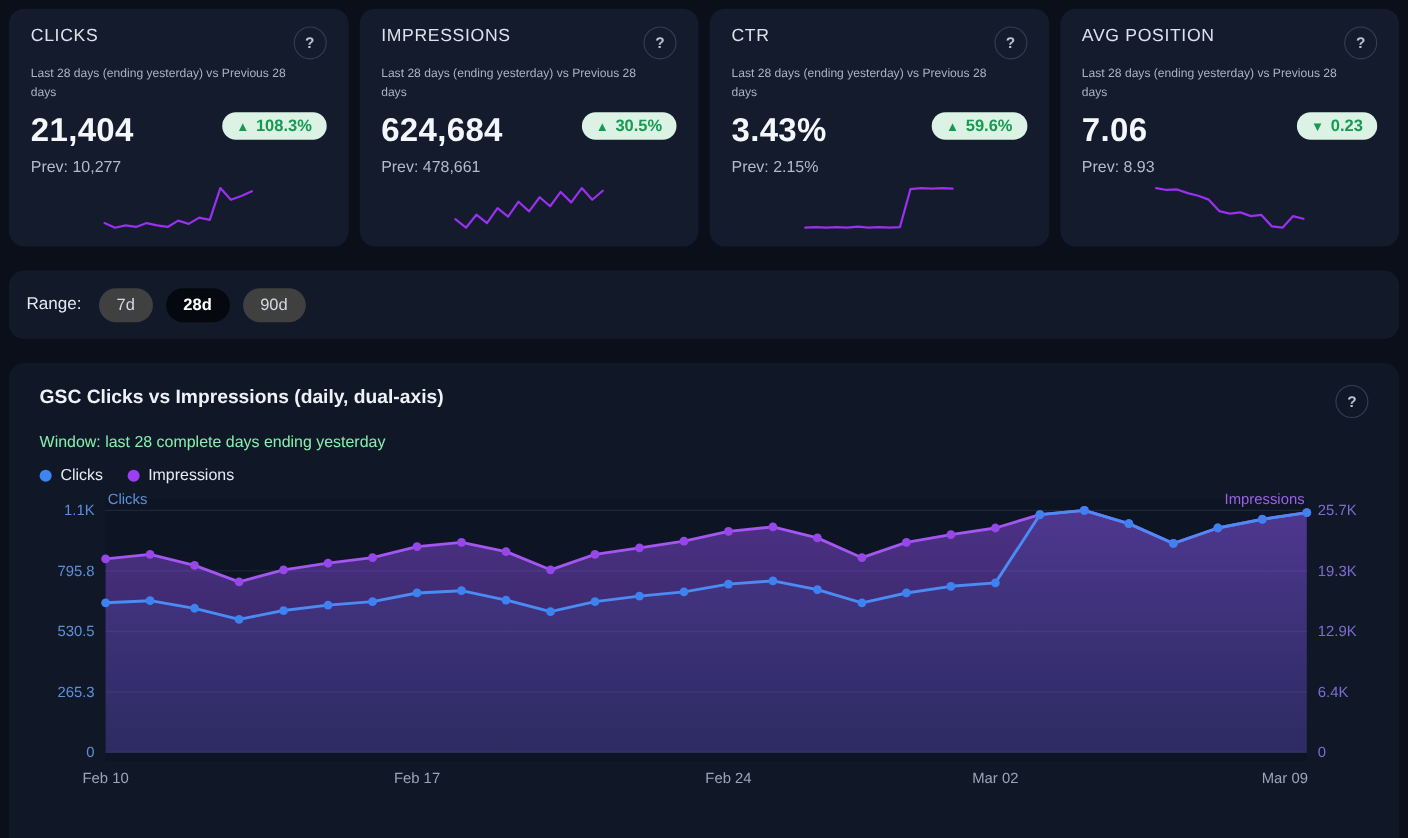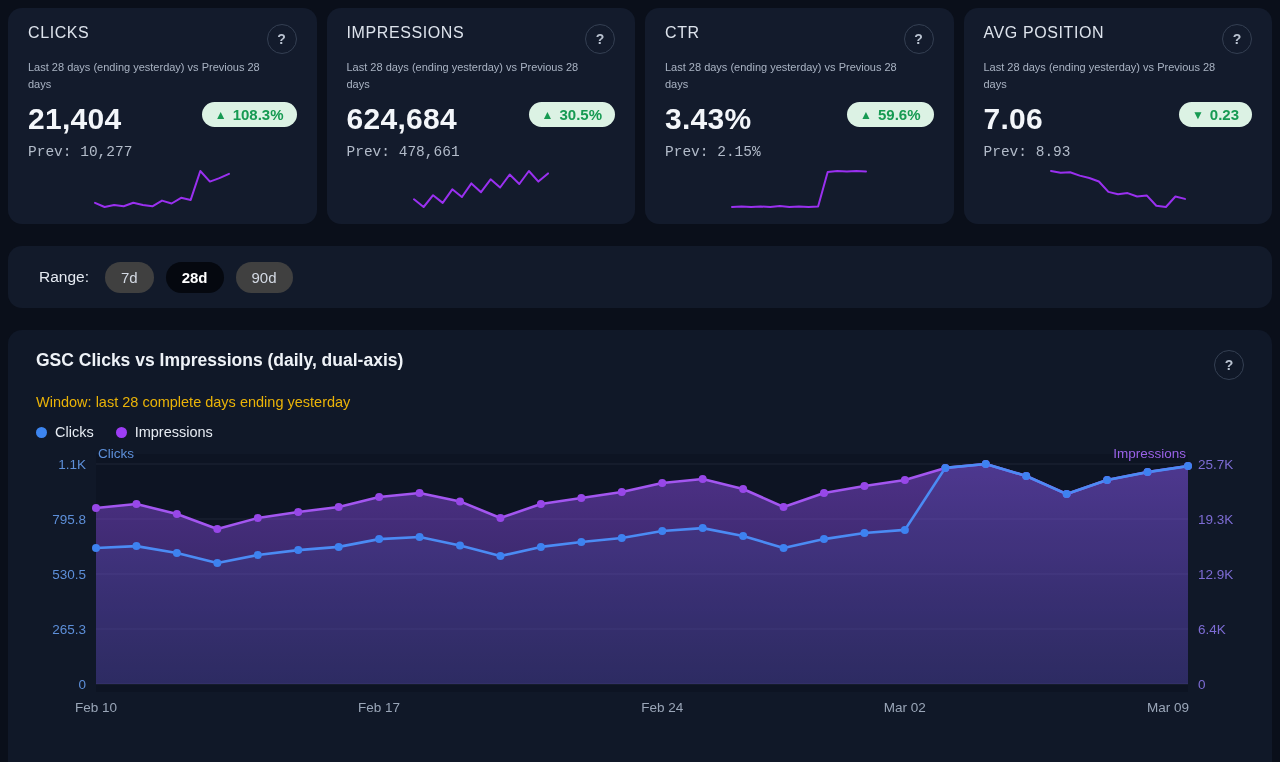--- a/index.html
+++ b/index.html
@@ -25,42 +25,42 @@
     display:flex; align-items:center; justify-content:center; cursor:pointer; flex:0 0 auto;
   }
   .kpi-sub { font-size:11px; color:#a9b3c3; line-height:1.55; margin-top:5px; max-width:250px; }
   .kpi-value-row { display:flex; align-items:flex-start; justify-content:space-between; margin-top:9px; }
   .kpi-value { font-size:30px; font-weight:bold; color:#f3f6fa; letter-spacing:.3px; }
   .delta-badge {
     background:#dcf2e4; color:#169a52; border-radius:999px; padding:4px 13px;
     font-size:15px; font-weight:bold; display:flex; align-items:center; gap:6px;
   }
   .delta-arrow { font-size:12px; }
-  .kpi-prev { font-size:14.5px; color:#b2bbc9; margin-top:8px;font-family:Liberation Mono, monospace; }
+  .kpi-prev { font-size:14.5px; color:#b2bbc9; margin-top:8px; }
   .kpi-spark { margin:8px auto 0 auto; display:block; }
   
   .range-panel {
     margin-top:22px; background:#121a2a; border-radius:14px; height:62px;
-    display:flex; align-items:center; padding:0 31px; gap:12px;
+    display:flex; align-items:center; padding:0 16px; gap:12px;
   }
   .range-label { font-size:15.5px; color:#e4e9f1; margin-right:4px; }
   .range-pill {
     border:none; cursor:pointer; border-radius:999px; padding:7px 16px;
     font-size:15px; background:#404040; color:#d3d9e3; font-family:inherit;
   }
   .range-pill.active { background:#05080f; color:#ffffff; font-weight:bold; }
   .range-note { font-size:15px; color:#c3cbd7; margin-left:8px; }
   
   .chart-panel {
     margin-top:22px; background:#101828; border-radius:14px; height:540px;
     padding:20px 28px 0 28px; position:relative;
   }
   .chart-head { display:flex; justify-content:space-between; align-items:flex-start; }
   .chart-title { font-size:17.5px; font-weight:bold; color:#eef2f7; }
-  .chart-sub { font-size:14.5px; color:#eab308; margin-top:14px; }
+  .chart-sub { font-size:14.5px; color:#86efac; margin-top:14px; }
   .chart-legend { display:flex; gap:22px; margin-top:14px; align-items:center; }
   .legend-item { display:flex; align-items:center; gap:8px; cursor:pointer; }
   .legend-dot { width:11px; height:11px; border-radius:50%; }
   .legend-label { font-size:14.5px; color:#e6ebf2; }
   #main-chart-wrap { margin-top:8px; }
   svg text { font-family:"Liberation Sans","DejaVu Sans",sans-serif; }
 </style>
 </head>
 <body>
 

